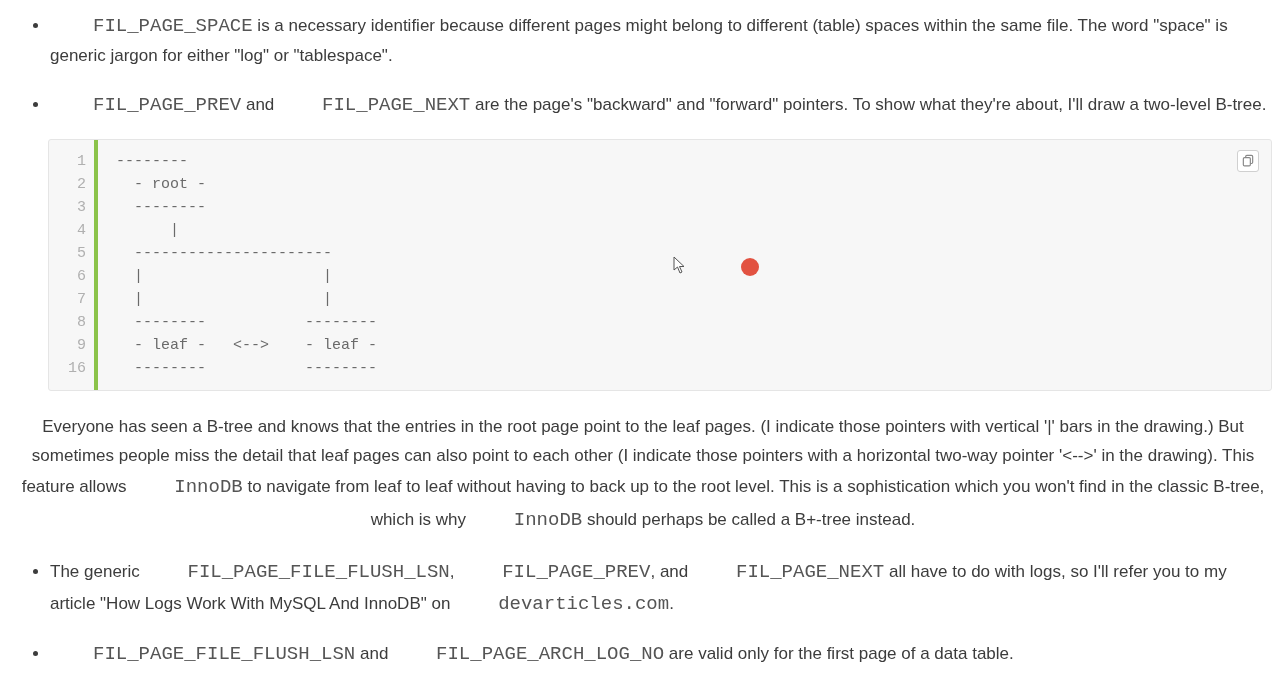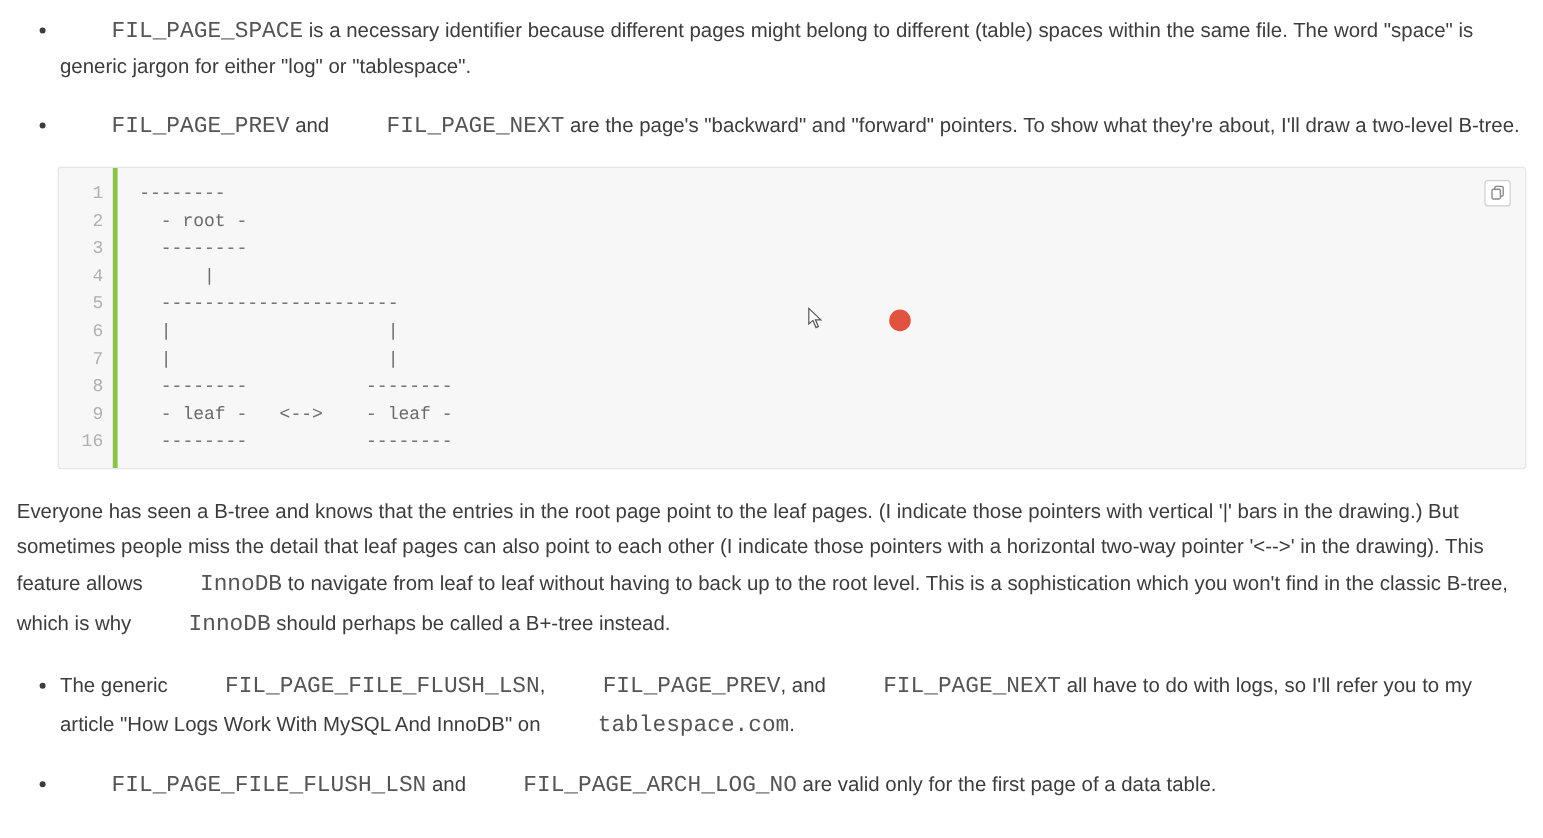--- a/index.html
+++ b/index.html
@@ -82,20 +82,21 @@
     display: flex;
     align-items: center;
     justify-content: center;
     cursor: pointer;
     color: #888;
   }
   .copy-btn svg { width: 14px; height: 14px; }
   p.bodytext {
     margin: 0 0 20px 0;
     color: #3c3c3c;
+    text-align: center;
   }
   
   .red-dot {
     position: absolute;
     width: 18px;
     height: 18px;
     border-radius: 50%;
     background: #e25241;
     left: 692px;
     top: 118px;
@@ -166,20 +167,20 @@
   --------           --------</div>
     </div>
   </div>
 
   <p class="bodytext">
     <span>Everyone has seen a B-tree and knows that the entries in the root page point to the leaf pages. (I indicate those pointers with vertical '|' bars in the drawing.) But sometimes people miss the detail that leaf pages can also point to each other (I indicate those pointers with a horizontal two-way pointer '&lt;--&gt;' in the drawing). This feature allows </span><code class="inline">InnoDB</code><span> to navigate from leaf to leaf without having to back up to the root level. This is a sophistication which you won't find in the classic B-tree, which is why </span><code class="inline">InnoDB</code><span> should perhaps be called a B+-tree instead.</span>
   </p>
 
   <ul class="bullets">
     <li>
-      <span>The generic </span><code class="inline">FIL_PAGE_FILE_FLUSH_LSN</code><span>, </span><code class="inline">FIL_PAGE_PREV</code><span>, and </span><code class="inline">FIL_PAGE_NEXT</code><span> all have to do with logs, so I'll refer you to my article "How Logs Work With MySQL And InnoDB" on </span><code class="inline">tablespace.com</code><span>.</span>
+      <span>The generic </span><code class="inline">FIL_PAGE_FILE_FLUSH_LSN</code><span>, </span><code class="inline">FIL_PAGE_PREV</code><span>, and </span><code class="inline">FIL_PAGE_NEXT</code><span> all have to do with logs, so I'll refer you to my article "How Logs Work With MySQL And InnoDB" on </span><code class="inline">devarticles.com</code><span>.</span>
     </li>
     <li>
       <code class="inline">FIL_PAGE_FILE_FLUSH_LSN</code><span> and </span><code class="inline">FIL_PAGE_ARCH_LOG_NO</code><span> are valid only for the first page of a data table.</span>
     </li>
   </ul>
 
 </div>
 
 </body></html>

